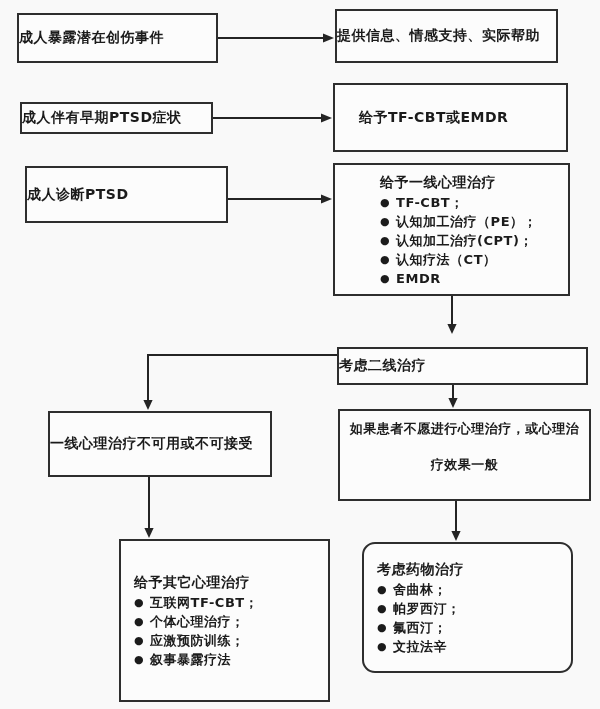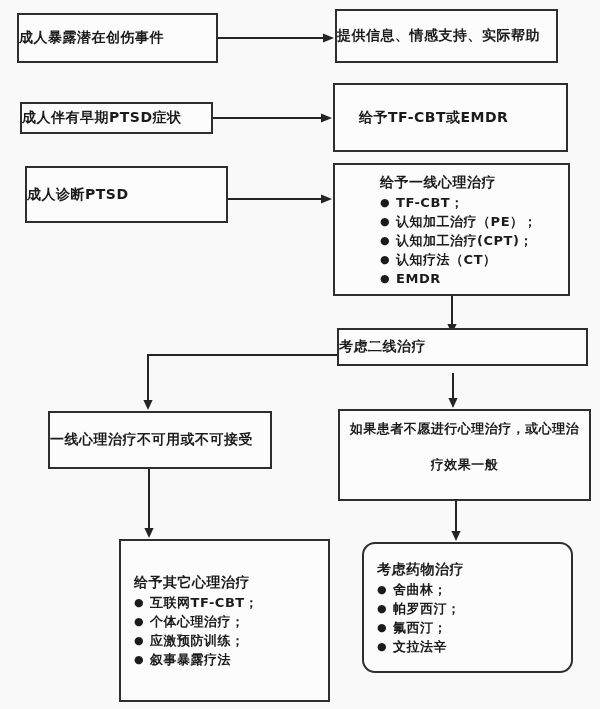--- a/index.html
+++ b/index.html
@@ -117,25 +117,25 @@
 
   <div class="node list" style="left:333px;top:163px;width:237px;height:133px;padding-left:45px;">
     <div class="title">给予一线心理治疗</div>
     <div class="li"><span class="dot">●</span><span>TF-CBT；</span></div>
     <div class="li"><span class="dot">●</span><span>认知加工治疗（PE）；</span></div>
     <div class="li"><span class="dot">●</span><span>认知加工治疗(CPT)；</span></div>
     <div class="li"><span class="dot">●</span><span>认知疗法（CT）</span></div>
     <div class="li"><span class="dot">●</span><span>EMDR</span></div>
   </div>
 
-  <div class="node center" style="left:337px;top:328px;width:251px;height:38px;">
+  <div class="node center" style="left:337px;top:347px;width:251px;height:38px;">
     <span>考虑二线治疗</span>
   </div>
 
-  <div class="node center" style="left:48px;top:411px;width:224px;height:58px;">
+  <div class="node center" style="left:48px;top:411px;width:224px;height:66px;">
     <span>一线心理治疗不可用或不可接受</span>
   </div>
 
   <div class="node center twoline" style="left:338px;top:409px;width:253px;height:92px;">
     <div>如果患者不愿进行心理治疗，或心理治</div>
     <div>疗效果一般</div>
   </div>
 
   <div class="node list" style="left:90px;top:539px;width:211px;height:163px;margin-left:29px;">
     <div class="title">给予其它心理治疗</div>

